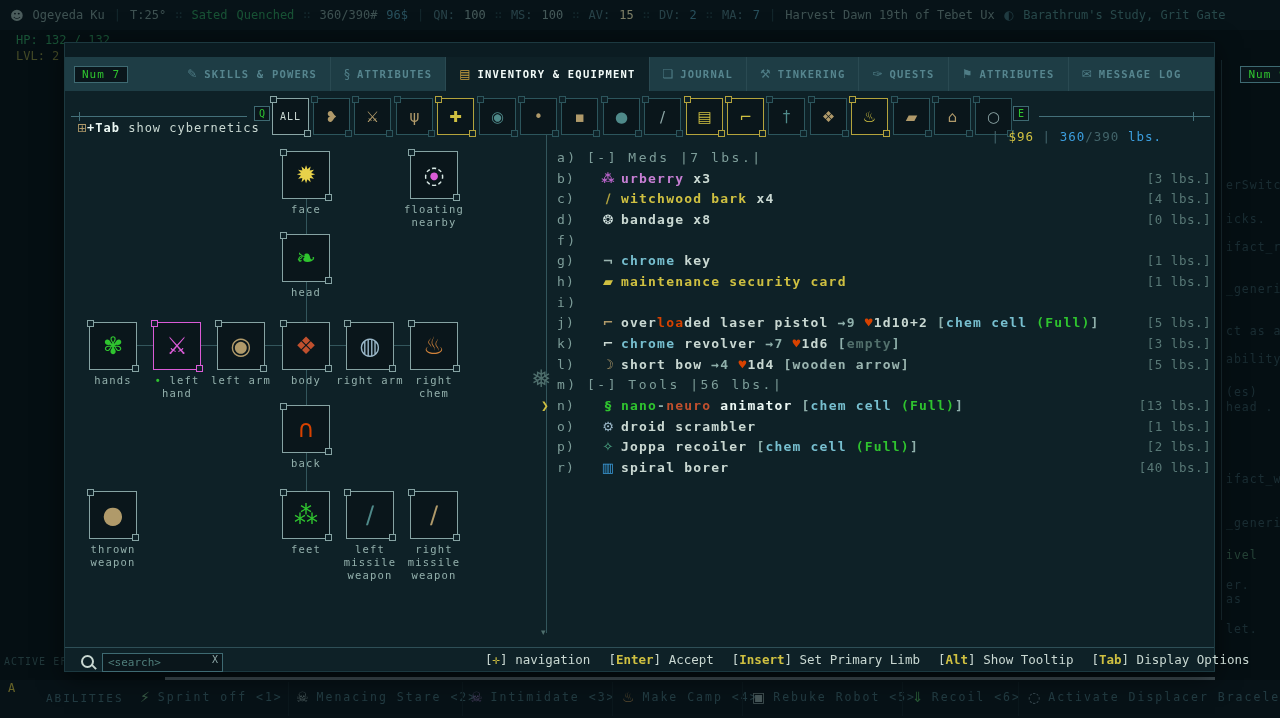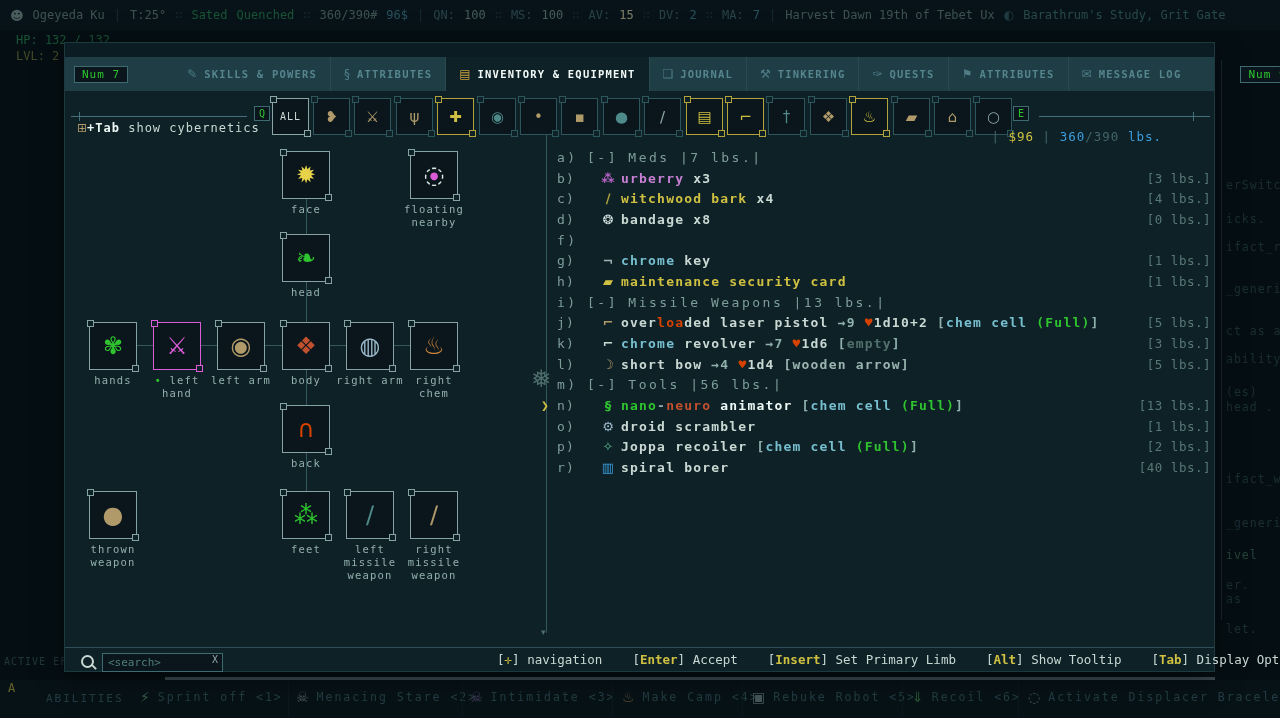--- a/index.html
+++ b/index.html
@@ -104,21 +104,21 @@
   .search-wrap{position:absolute;left:16px;top:608px;display:flex;align-items:center;gap:8px;z-index:4;}
   .mag{width:9px;height:9px;border:2px solid #c9d8d2;border-radius:50%;position:relative;}
   .mag::after{content:"";position:absolute;width:6px;height:2px;background:#c9d8d2;
               transform:rotate(45deg);right:-5px;bottom:-2px;}
   .search-box{position:relative;}
   .search-box input{width:100px;height:17px;background:#0a161b;border:1px solid #3e6a72;color:#9ab5b0;
                     font-family:"DejaVu Sans Mono",monospace;font-size:11px;padding:0 14px 0 5px;outline:none;}
   .search-box input::placeholder{color:#4f7d7a;}
   .search-clear{position:absolute;right:5px;top:3px;font-size:10px;color:#8fa8a8;cursor:default;}
   .hotkeys{position:absolute;left:420px;top:609px;font-size:12.5px;color:#c9d8d2;white-space:nowrap;z-index:4;}
-  .hotkeys .hk{margin-right:18px;margin-left:12px;}
+  .hotkeys .hk{margin-right:18px;}
   .hotkeys .k{color:#cfc041;font-weight:bold;}
 </style>
 </head>
 <body>
 
 <div class="screen">
 
   <div class="bg">
     <div class="topbar" id="topbar">
         <span class="sprite">☻</span>
@@ -405,21 +405,21 @@
     <div class="div-deco" style="left:476px;top:584px;font-size:9px;">▾</div>
 
     <div class="list" id="list">
         <div class="row header"><span class="key">a)</span><span>[-] Meds |7 lbs.|</span></div>
         <div class="row"><span class="key">b)</span><span class="iic" style="color: rgb(184, 99, 201);">⁂</span><span style="color: rgb(199, 127, 212);">urberry </span><span style="color: rgb(201, 216, 210);">x3</span><span class="wt">[3 lbs.]</span></div>
         <div class="row"><span class="key">c)</span><span class="iic" style="color: rgb(176, 162, 63);">∕</span><span style="color: rgb(207, 192, 65);">witchwood bark </span><span style="color: rgb(201, 216, 210);">x4</span><span class="wt">[4 lbs.]</span></div>
         <div class="row"><span class="key">d)</span><span class="iic" style="color: rgb(216, 232, 228);">❂</span><span style="color: rgb(201, 216, 210);">bandage </span><span style="color: rgb(201, 216, 210);">x8</span><span class="wt">[0 lbs.]</span></div>
         <div class="row header"><span class="key">f)</span></div>
         <div class="row"><span class="key">g)</span><span class="iic" style="color: rgb(154, 181, 176);">¬</span><span style="color: rgb(119, 191, 207);">chrome </span><span style="color: rgb(201, 216, 210);">key</span><span class="wt">[1 lbs.]</span></div>
         <div class="row"><span class="key">h)</span><span class="iic" style="color: rgb(207, 192, 65);">▰</span><span style="color: rgb(207, 192, 65);">maintenance security card</span><span class="wt">[1 lbs.]</span></div>
-        <div class="row header"><span class="key">i)</span><span>[-] Missile Weapons |13 lbs.|</span></div>
+        <div class="row header"><span class="key">i)</span></div>
         <div class="row"><span class="key">j)</span><span class="iic" style="color: rgb(176, 154, 106);">⌐</span><span style="color: rgb(201, 216, 210);">over</span><span style="color: rgb(215, 66, 0);">loa</span><span style="color: rgb(201, 216, 210);">ded laser pistol </span><span style="color: rgb(143, 176, 171);">→9 </span><span style="color: rgb(215, 66, 0);">♥</span><span style="color: rgb(201, 216, 210);">1d10+2 </span><span style="color: rgb(143, 176, 171);">[</span><span style="color: rgb(119, 191, 207);">chem cell </span><span style="color: rgb(47, 196, 47);">(Full)</span><span style="color: rgb(143, 176, 171);">]</span><span class="wt">[5 lbs.]</span></div>
         <div class="row"><span class="key">k)</span><span class="iic" style="color: rgb(201, 216, 210);">⌐</span><span style="color: rgb(119, 191, 207);">chrome </span><span style="color: rgb(201, 216, 210);">revolver </span><span style="color: rgb(143, 176, 171);">→7 </span><span style="color: rgb(215, 66, 0);">♥</span><span style="color: rgb(201, 216, 210);">1d6 </span><span style="color: rgb(143, 176, 171);">[</span><span style="color: rgb(82, 112, 108);">empty</span><span style="color: rgb(143, 176, 171);">]</span><span class="wt">[3 lbs.]</span></div>
         <div class="row"><span class="key">l)</span><span class="iic" style="color: rgb(176, 154, 106);">☽</span><span style="color: rgb(201, 216, 210);">short bow </span><span style="color: rgb(143, 176, 171);">→4 </span><span style="color: rgb(215, 66, 0);">♥</span><span style="color: rgb(201, 216, 210);">1d4 </span><span style="color: rgb(154, 181, 176);">[wooden arrow]</span><span class="wt">[5 lbs.]</span></div>
         <div class="row header"><span class="key">m)</span><span>[-] Tools |56 lbs.|</span></div>
         <div class="row"><span class="mark">❯</span><span class="key">n)</span><span class="iic" style="color: rgb(47, 196, 47);">§</span><span style="color: rgb(47, 196, 47);">nano</span><span style="color: rgb(143, 176, 171);">-</span><span style="color: rgb(192, 80, 46);">neuro</span><span style="color: rgb(236, 248, 244);"> animator </span><span style="color: rgb(143, 176, 171);">[</span><span style="color: rgb(119, 191, 207);">chem cell </span><span style="color: rgb(47, 196, 47);">(Full)</span><span style="color: rgb(143, 176, 171);">]</span><span class="wt">[13 lbs.]</span></div>
         <div class="row"><span class="key">o)</span><span class="iic" style="color: rgb(155, 184, 201);">⚙</span><span style="color: rgb(201, 216, 210);">droid scrambler</span><span class="wt">[1 lbs.]</span></div>
         <div class="row"><span class="key">p)</span><span class="iic" style="color: rgb(79, 174, 138);">✧</span><span style="color: rgb(201, 216, 210);">Joppa recoiler </span><span style="color: rgb(143, 176, 171);">[</span><span style="color: rgb(119, 191, 207);">chem cell </span><span style="color: rgb(47, 196, 47);">(Full)</span><span style="color: rgb(143, 176, 171);">]</span><span class="wt">[2 lbs.]</span></div>
         <div class="row"><span class="key">r)</span><span class="iic" style="color: rgb(59, 157, 221);">▥</span><span style="color: rgb(201, 216, 210);">spiral borer</span><span class="wt">[40 lbs.]</span></div>
       </div>
 

